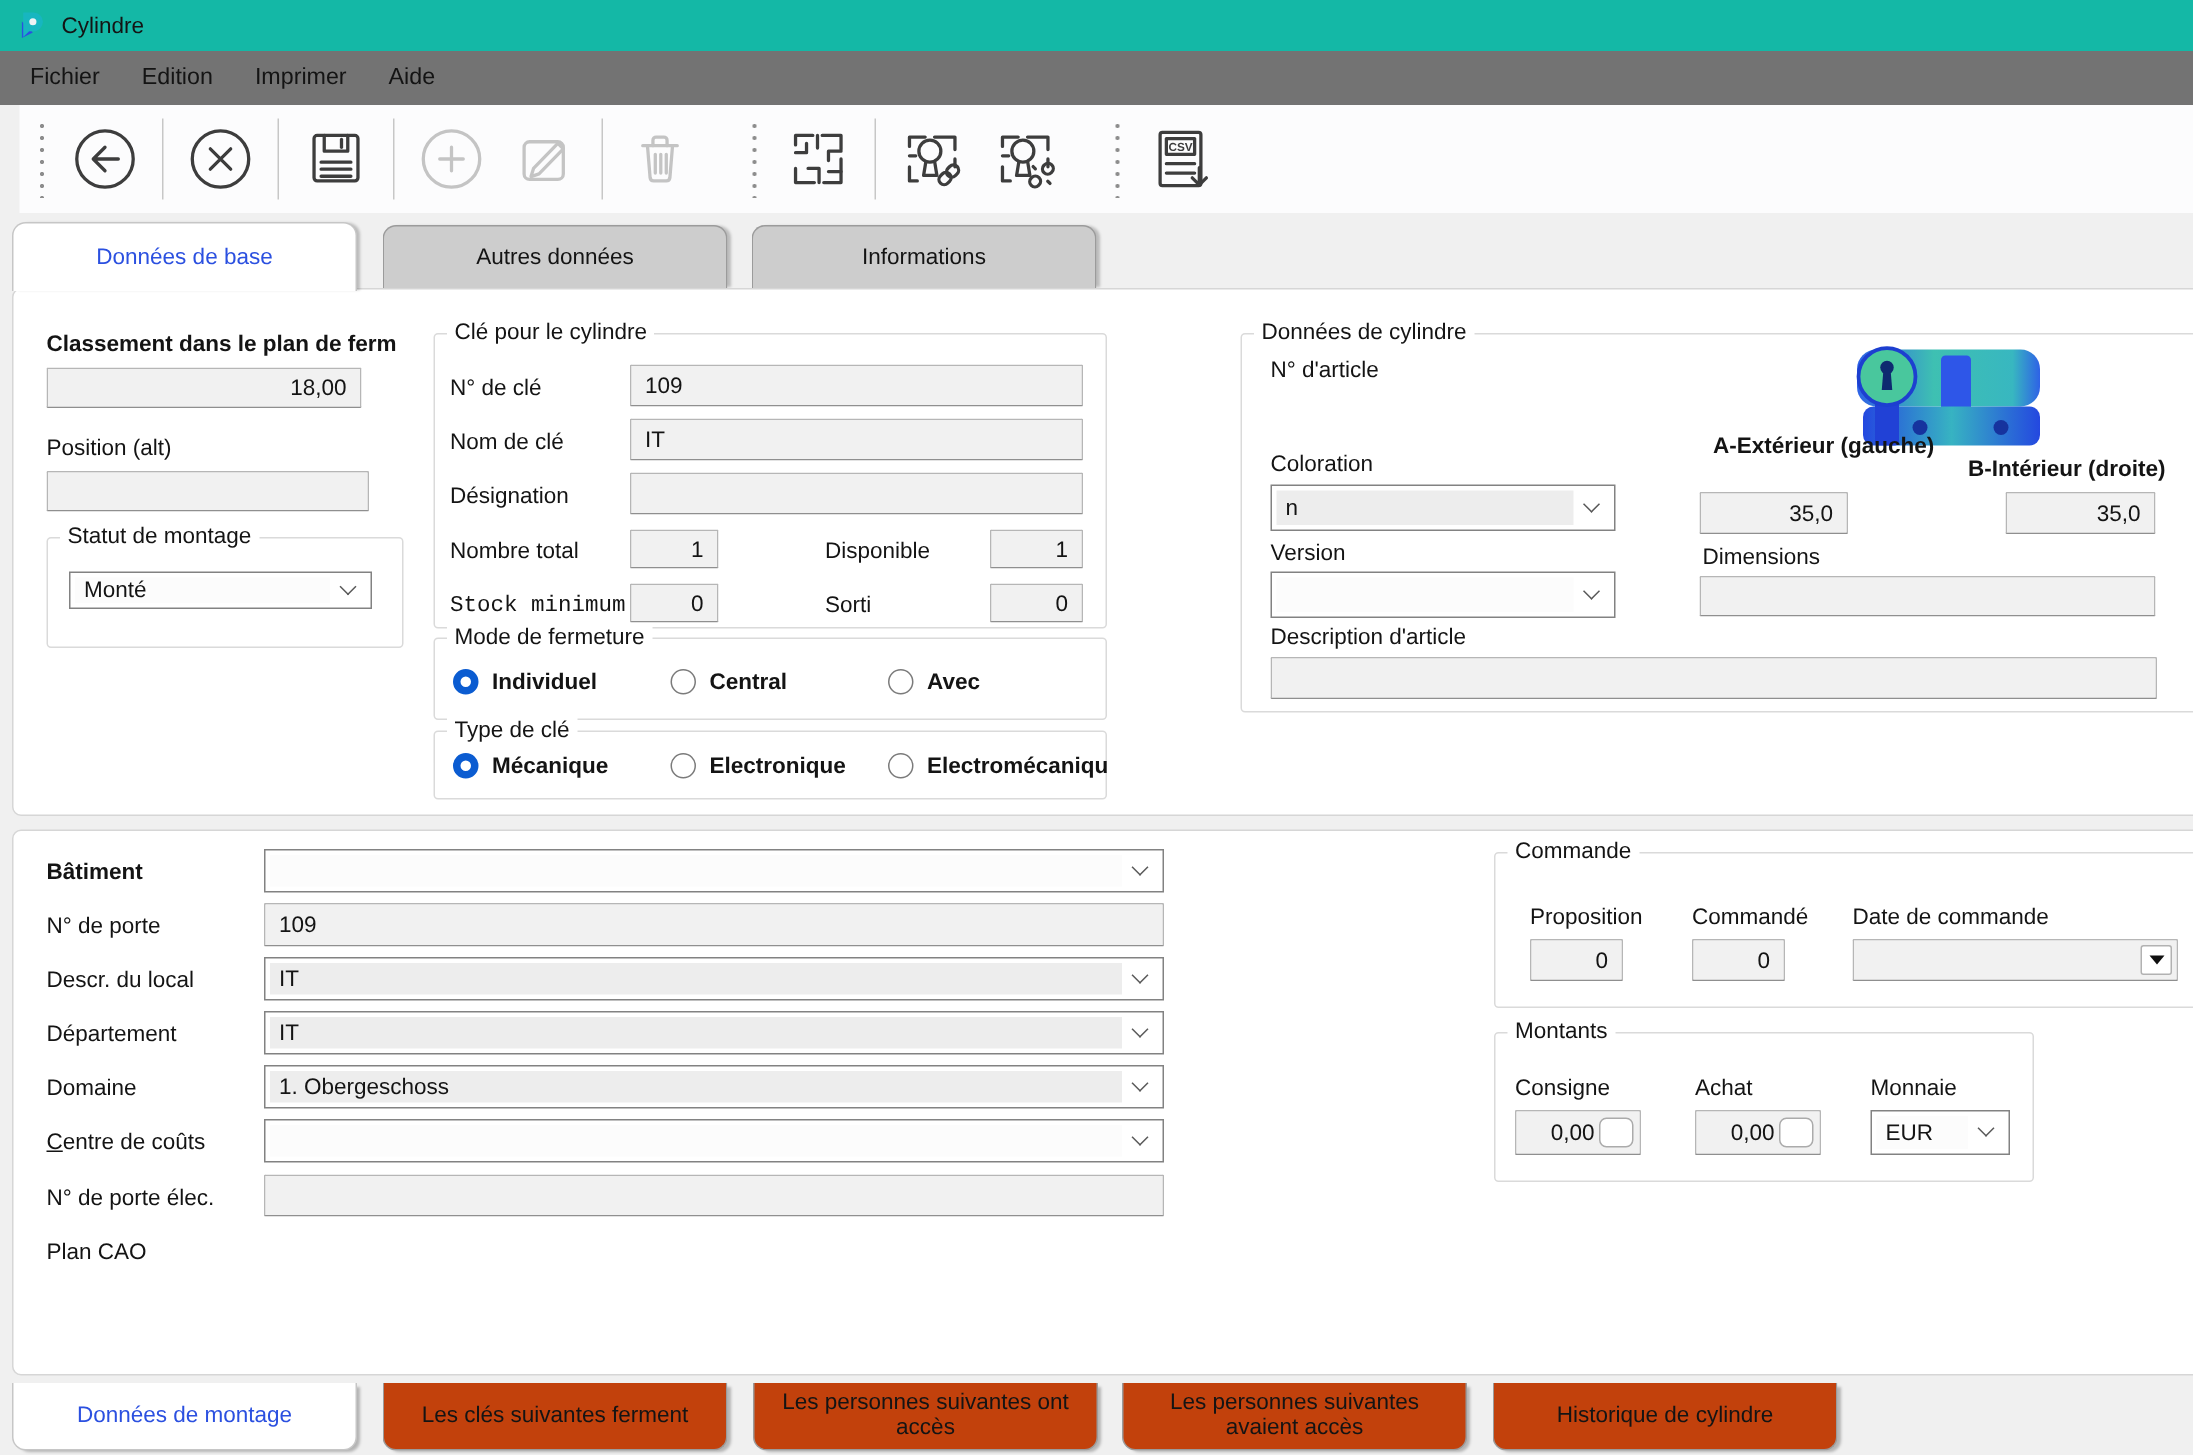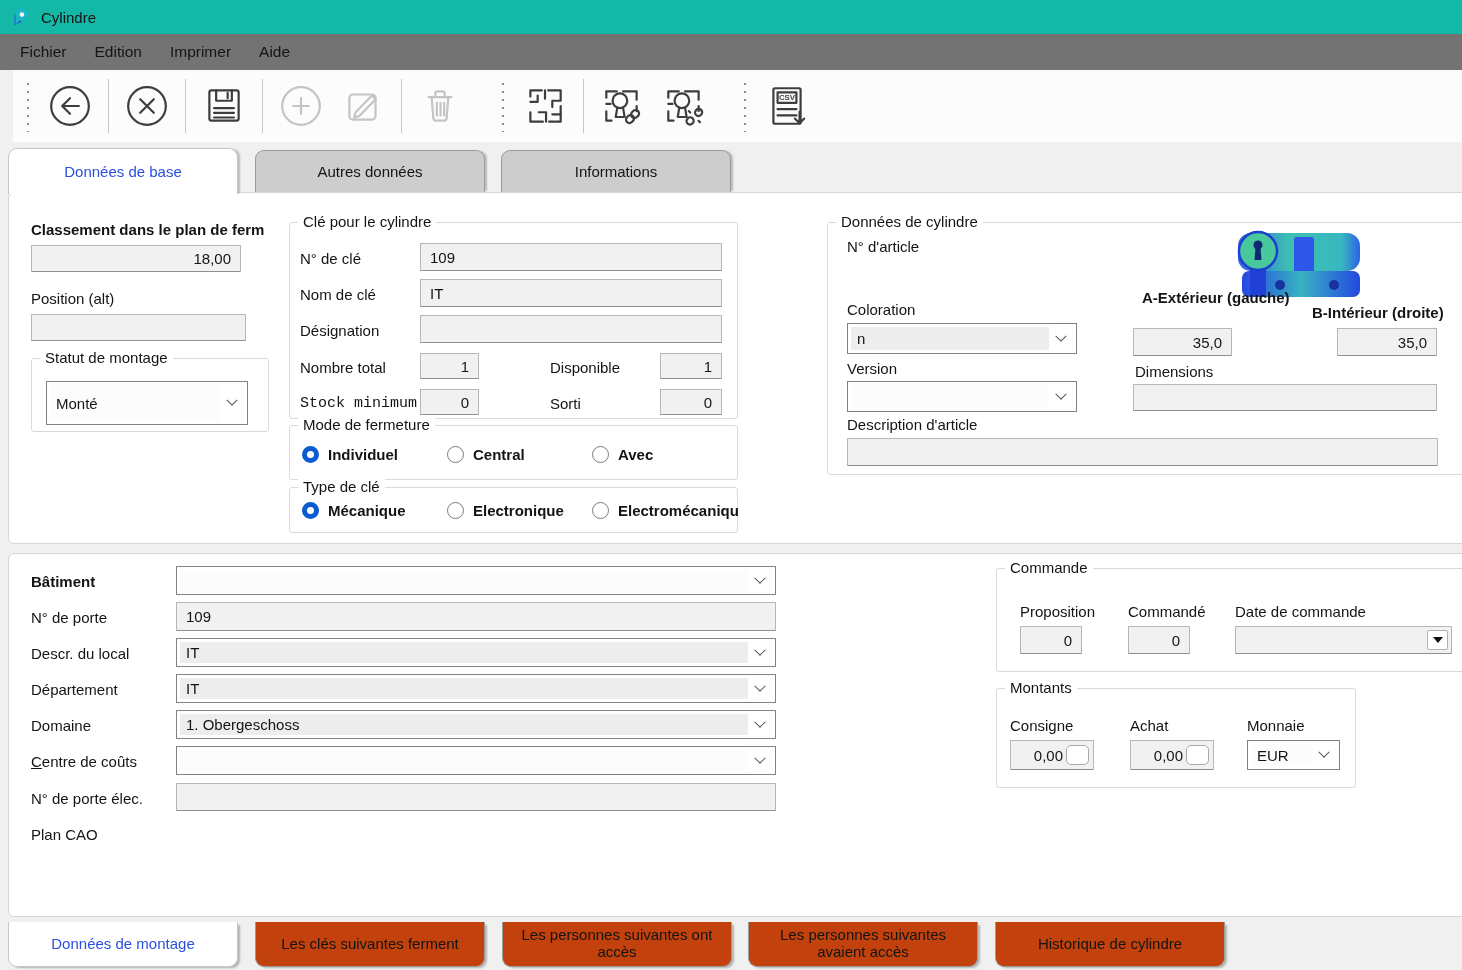--- a/index.html
+++ b/index.html
@@ -212,21 +212,21 @@
   <span class="lbl b" style="left:22px; top:28px;">Classement dans le plan de ferm</span>
   <div class="field right" style="left:22px; top:52px; width:210px; height:27px;">
     <span>18,00</span>
   </div>
 
   <span class="lbl" style="left:22px; top:97px;">Position (alt)</span>
   <div class="field" style="left:22px; top:121px; width:215px; height:27px;"></div>
 
   <div class="group" style="left:22px; top:165px; width:238px; height:74px;">
     <span class="gt">Statut de montage</span>
-    <div class="combo" style="left:14px; top:22px; width:202px; height:44px;">
+    <div class="combo" style="left:14px; top:22px; width:202px; height:25px;">
       <span class="cval white">Monté</span>
       <span class="chev">
           <i></i>
         </span>
     </div>
   </div>
 
   <div class="group" style="left:280px; top:29px; width:449px; height:197px;">
     <span class="gt">Clé pour le cylindre</span>
 

